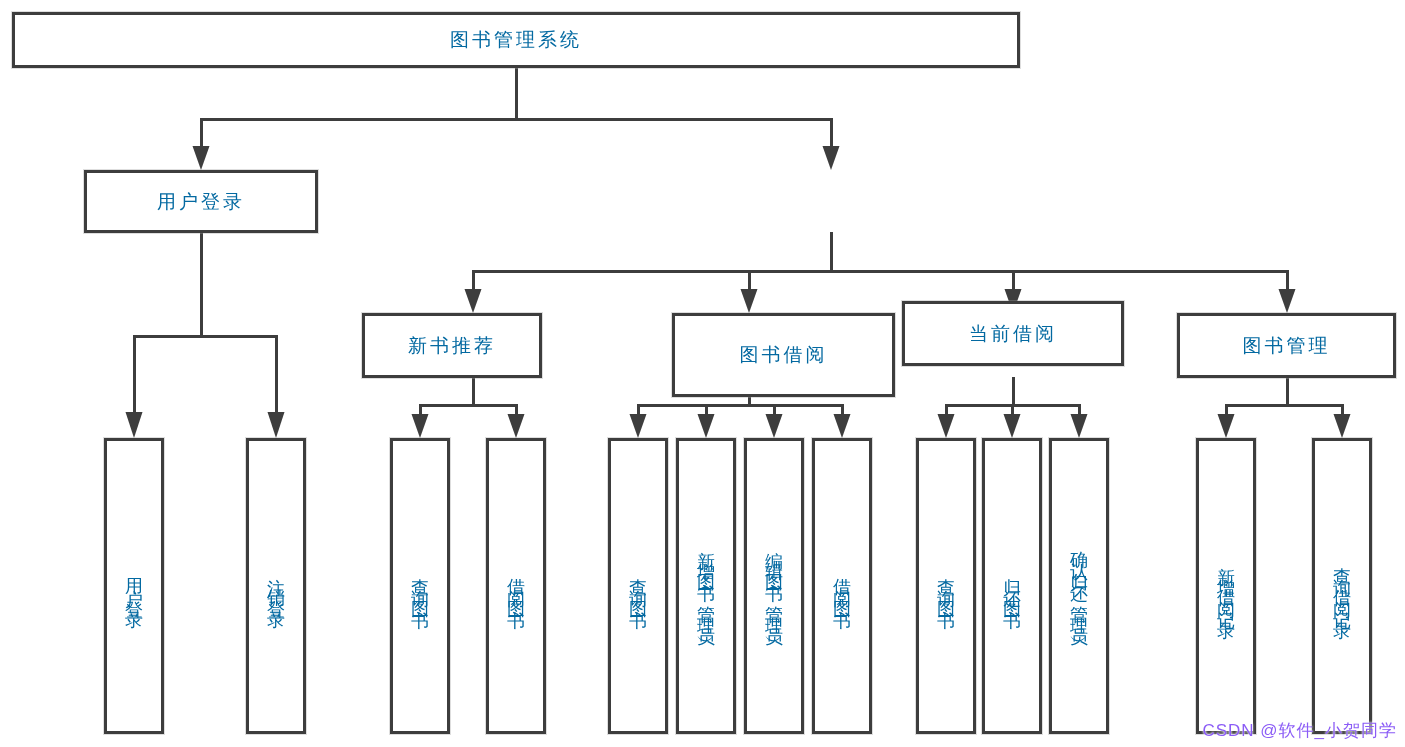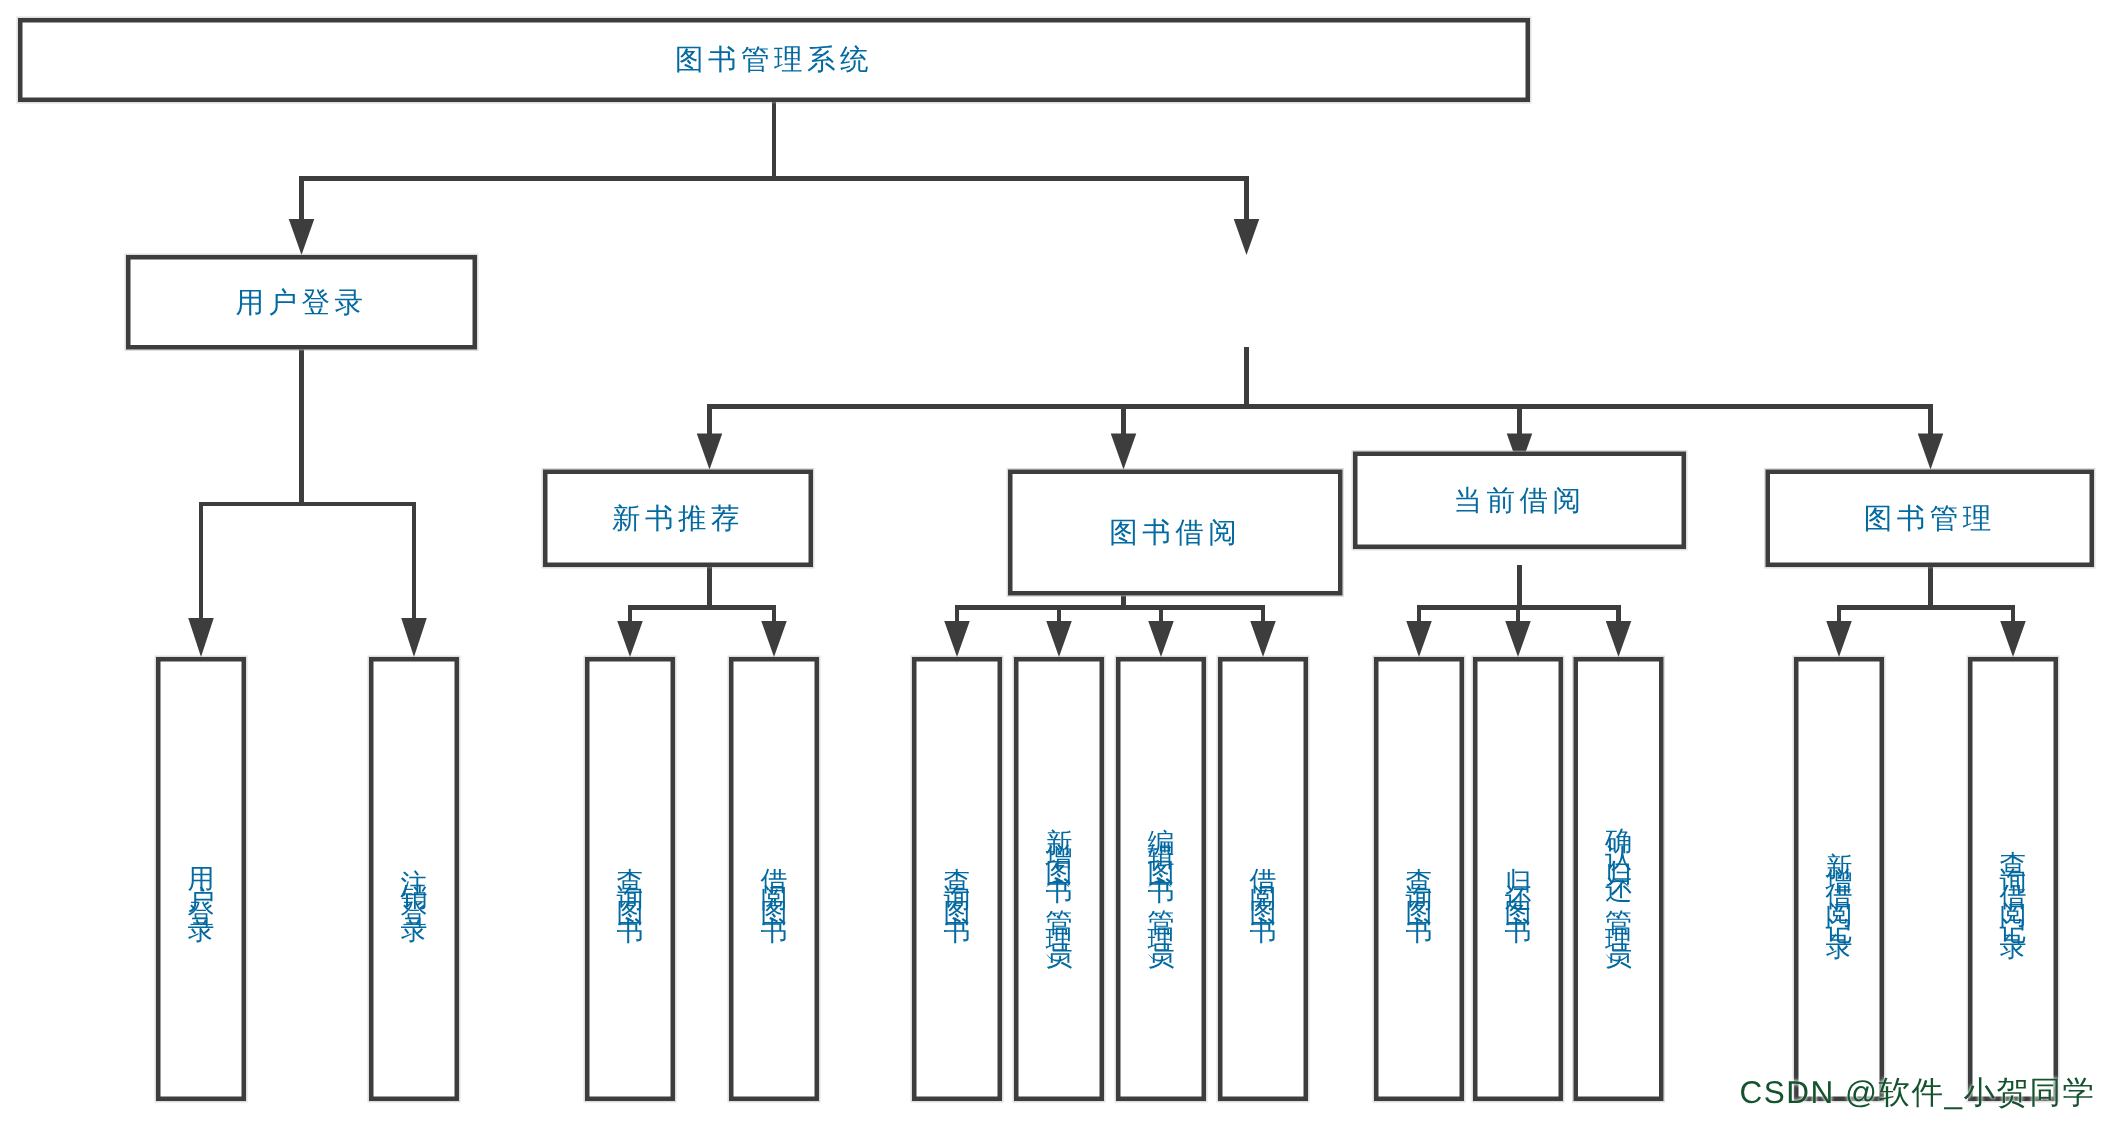--- a/index.html
+++ b/index.html
@@ -31,22 +31,22 @@
     text-orientation:mixed;
     font-size:18px;
     letter-spacing:11px;
     line-height:1;
     white-space:normal;
   }
   .root-box .lbl{font-size:19px;}
   .watermark{
     position:absolute;
     right:8px;bottom:5px;
-    font-size:21px;
-    color:#14532d;
+    font-size:17px;
+    color:#8b5cf6;
     letter-spacing:1px;
     z-index:10;
     text-shadow:0 0 3px #ffffff,0 0 2px #ffffff;
     white-space:nowrap;
   }
 </style>
 </head>
 <body>
 
 <div class="canvas">

